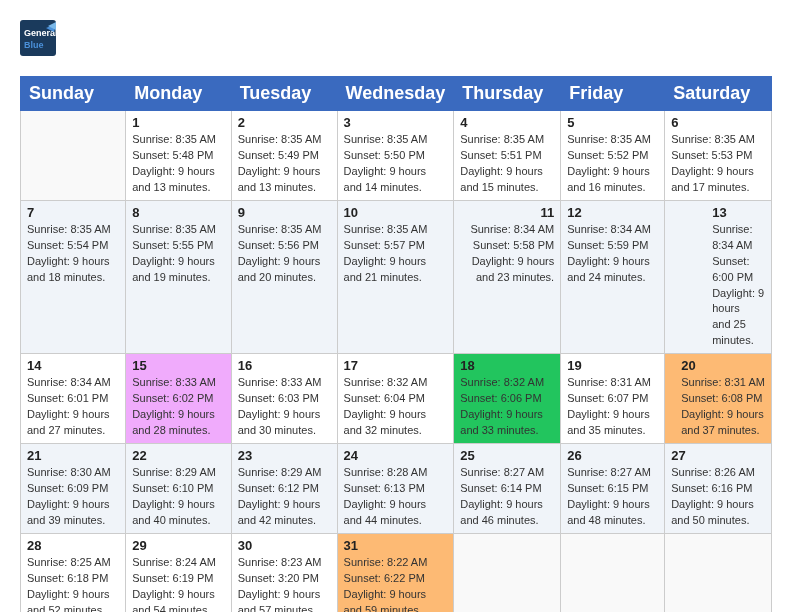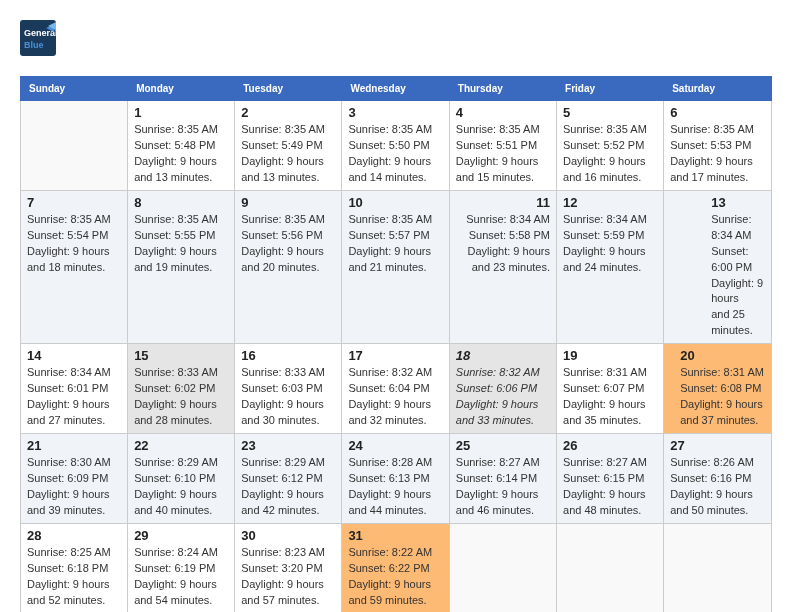--- a/index.html
+++ b/index.html
@@ -31,21 +31,21 @@
     .calendar-table {
       width: 100%;
       border-collapse: collapse;
       font-size: 11px;
     }
     .calendar-table th {
       background-color: #3a6abf;
       color: #fff;
       text-align: left;
       padding: 6px 8px;
-      font-size: 10px;
+      font-size: 18px;
       font-weight: bold;
       border: 1px solid #3a6abf;
     }
     .calendar-table td {
       border: 1px solid #ccc;
       vertical-align: top;
       padding: 4px 6px;
       width: 108px;
       min-height: 80px;
       background: #fff;
@@ -208,42 +208,42 @@
         </td>
       </tr>
       <tr>
         <td style="background: rgb(255, 255, 255);">
           <span class="day-number">14</span>
           <div class="day-info" style="white-space: pre-line;">Sunrise: 8:34 AM
 Sunset: 6:01 PM
 Daylight: 9 hours
 and 27 minutes.</div>
         </td>
-        <td style="background: #e5e5e5;">
+        <td style="background: #f0abfc;">
           <span class="day-number">15</span>
           <div class="day-info" style="white-space: pre-line;">Sunrise: 8:33 AM
 Sunset: 6:02 PM
 Daylight: 9 hours
 and 28 minutes.</div>
         </td>
         <td style="background: rgb(255, 255, 255);">
           <span class="day-number">16</span>
           <div class="day-info" style="white-space: pre-line;">Sunrise: 8:33 AM
 Sunset: 6:03 PM
 Daylight: 9 hours
 and 30 minutes.</div>
         </td>
         <td style="background: rgb(255, 255, 255);">
           <span class="day-number">17</span>
           <div class="day-info" style="white-space: pre-line;">Sunrise: 8:32 AM
 Sunset: 6:04 PM
 Daylight: 9 hours
 and 32 minutes.</div>
         </td>
-        <td style="background: #e5e5e5; font-style: italic;">
+        <td style="background: #22c55e;">
           <span class="day-number">18</span>
           <div class="day-info" style="white-space: pre-line;">Sunrise: 8:32 AM
 Sunset: 6:06 PM
 Daylight: 9 hours
 and 33 minutes.</div>
         </td>
         <td style="background: rgb(255, 255, 255);">
           <span class="day-number">19</span>
           <div class="day-info" style="white-space: pre-line;">Sunrise: 8:31 AM
 Sunset: 6:07 PM

